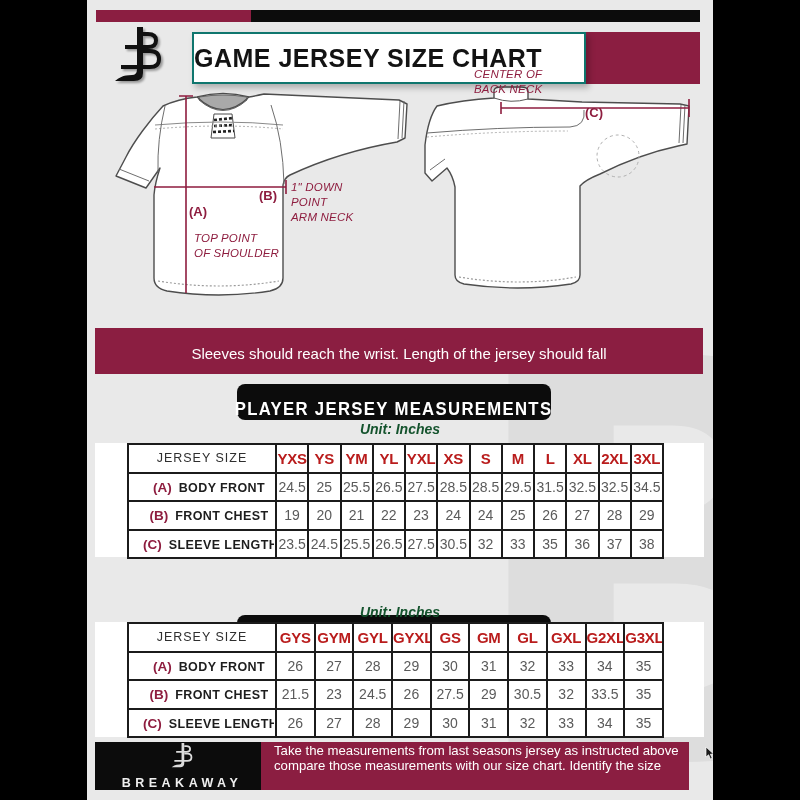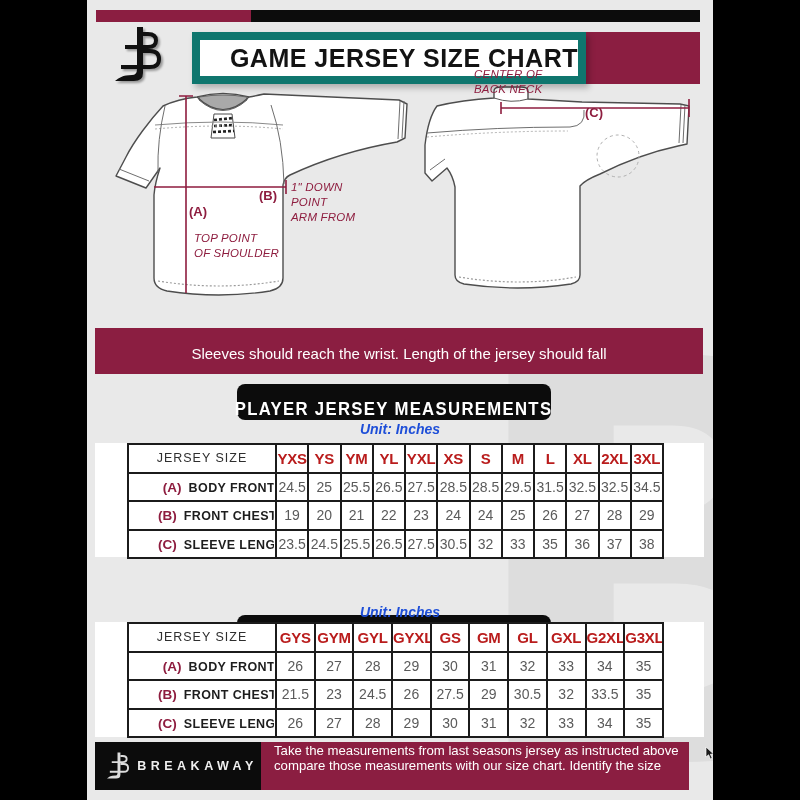--- a/index.html
+++ b/index.html
@@ -12,23 +12,23 @@
 
   
   .watermark { left:370px; top:350px; font-size:560px; line-height:.78;
                font-weight:bold; color:rgba(0,0,0,0.05); z-index:0;
                font-family:"DejaVu Sans", sans-serif; }
 
   
   .bar-maroon { left:9px; top:10px; width:155px; height:12px; background:#8b1e41; z-index:2; }
   .bar-black  { left:164px; top:10px; width:449px; height:12px; background:#0c0c0c; z-index:2; }
   .title-box { left:105px; top:32px; width:394px; height:52px; background:#fff;
-               border:8px solid #0f766e; box-sizing:border-box; z-index:3;
+               border:2px solid #0f766e; box-sizing:border-box; z-index:3;
                box-shadow:3px 4px 6px rgba(0,0,0,0.25);
-               display:flex; align-items:center; justify-content:flex-end; }
+               display:flex; align-items:center; justify-content:flex-start; }
   .title-box h1 { margin:0; font-size:25px; font-weight:bold; letter-spacing:.5px; color:#131313; }
   .title-accent { left:499px; top:32px; width:114px; height:52px; background:#8b1e41; z-index:2; }
   .logo { left:26px; top:24px; z-index:3; }
 
   
   .m-label { color:#8e1d3f; font-weight:bold; font-size:13px; z-index:4; }
   .m-note  { color:#8e1d3f; font-weight:normal; font-style:italic; font-size:11.5px;
              line-height:1.32; z-index:4; letter-spacing:.2px; }
 
   
@@ -37,42 +37,42 @@
             box-sizing:border-box; }
 
   
   .sec-head { width:314px; height:36px; background:#0c0c0c; border-radius:8px; z-index:2;
               display:flex; align-items:flex-end; justify-content:center; }
   .sec-head span { color:#fff; font-weight:bold; font-size:19px; letter-spacing:1.5px;
                    display:inline-block; transform:scaleX(.88); white-space:nowrap; }
   .sec-head.player { left:150px; top:384px; }
   .sec-head.goalie { left:150px; top:567px;margin-top:48px; }
   .unit { left:0; width:626px; text-align:center; font-size:14px; font-style:italic;
-          font-weight:bold; color:#1d4ed8; z-index:2; }
+          font-weight:bold; color:#14532d; z-index:2; }
   .unit.u1 { top:421px; } .unit.u2 { top:604px; }
 
   .panel { left:8px; width:609px; background:#fff; z-index:1; }
   .panel.p1 { top:443px; height:114px; } .panel.p2 { top:622px; height:115px; }
 
   
   table.size-table { position:absolute; left:40px; width:537px; border-collapse:collapse;
                      table-layout:fixed; z-index:3; background:#fff; }
   table.t-player { top:443px; } table.t-goalie { top:622px; }
   .size-table th, .size-table td { border:2px solid #1b1b1b; padding:0; text-align:center;
                                    height:26.5px; overflow:hidden; }
   .size-table th.corner { font-size:12.5px; font-weight:normal; letter-spacing:1px; color:#2e2e2e; }
   .size-table th.size-h { font-size:15px; color:#b91c1c; letter-spacing:-0.2px; }
-  .size-table td.lblcell { text-align:right; padding-left:29px; white-space:nowrap;border-radius:13px; }
+  .size-table td.lblcell { text-align:center; padding-left:14px; white-space:nowrap;border-radius:13px; }
   .size-table td.lblcell .key { color:#8e1d3f; font-weight:bold; font-size:13.5px; margin-right:7px; }
   .size-table td.lblcell .lbl { color:#1d1d1d; font-weight:bold; font-size:12.5px; letter-spacing:.4px; }
   .size-table td.val { font-size:14px; color:#5a5a5a; }
 
   
   .f-black { left:8px; top:742px; width:174px; height:48px; background:#0c0c0c; z-index:2;
-             display:flex; align-items:center; justify-content:center; gap:7px; }
+             display:flex; align-items:center; justify-content:center; gap:7px;flex-direction:column; }
   .f-brand { color:#efefef; font-weight:bold; font-size:12.5px; letter-spacing:4.5px; }
   .f-maroon { left:174px; top:742px; width:428px; height:48px; background:#8b1e41; z-index:2;
               color:#fff; font-size:13.2px; line-height:15.4px; padding:1px 0 0 13px;
               box-sizing:border-box; }
   .jersey-svg { z-index:2; }
   .front-svg { left:15px; top:88px; }
   .back-svg  { left:335px; top:83px; }
   .cursor { left:618px; top:747px; z-index:6; }
 </style>
 </head>
@@ -128,21 +128,21 @@
 
     <div class="abs m-note" style="left:387px; top:67px;">
       <div>CENTER OF</div>
       <div>BACK NECK</div>
     </div>
     <div class="abs m-label" style="left:498px; top:105px;">(C)</div>
     <div class="abs m-label" style="left:172px; top:188px;">(B)</div>
     <div class="abs m-note" style="left:204px; top:180px;">
       <div>1" DOWN</div>
       <div>POINT</div>
-      <div>ARM FROM</div>
+      <div>ARM NECK</div>
     </div>
     <div class="abs m-label" style="left:102px; top:204px;">(A)</div>
     <div class="abs m-note" style="left:107px; top:231px;">
       <div>TOP POINT</div>
       <div>OF SHOULDER</div>
     </div>
 
     <div class="abs banner">
       <div>Sleeves should reach the wrist. Length of the jersey should fall</div>
     </div>

